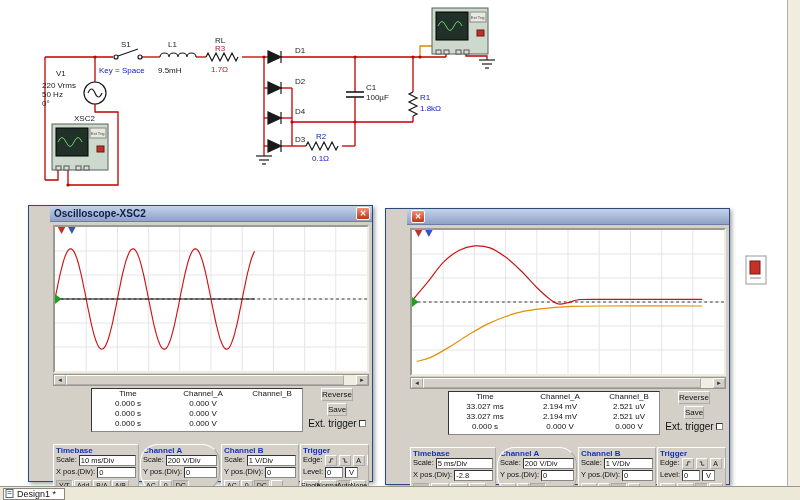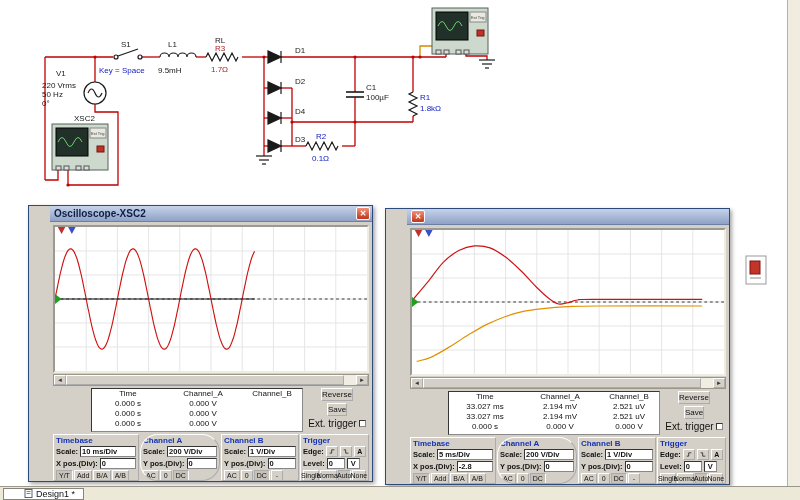--- a/index.html
+++ b/index.html
@@ -3,21 +3,21 @@
 <meta charset="utf-8">
 <style>
   *{margin:0;padding:0;box-sizing:border-box;}
   html,body{width:800px;height:500px;overflow:hidden;}
   body{font-family:"Liberation Sans",sans-serif;background:#ffffff;position:relative;font-size:10px;color:#111;}
   #circuit{position:absolute;left:0;top:0;z-index:1;}
   #right-gutter{position:absolute;right:0;top:0;bottom:14px;width:13px;background:#f0ede0;border-left:1px solid #b4b0a4;z-index:2;}
   #floating-widget{position:absolute;left:745px;top:255px;width:22px;height:30px;z-index:5;}
   
   #tabbar{position:absolute;left:0;right:0;bottom:0;height:14px;background:#ece9d8;border-top:1px solid #9a968a;z-index:50;display:flex;align-items:center;}
-  .tab{display:inline-flex;align-items:center;gap:3px;height:12px;margin-left:3px;padding:0 8px 0 20px;background:#ffffff;border:1px solid #8a867a;font-size:9px;white-space:nowrap;}
+  .tab{display:inline-flex;align-items:center;gap:3px;height:12px;margin-left:3px;padding:0 8px 0 1px;background:#ffffff;border:1px solid #8a867a;font-size:9px;white-space:nowrap;}
   
   .scope-window{position:absolute;width:345px;height:277px;background:#d4d0c8;border:1px solid #2c4a7c;box-shadow:2px 2px 4px rgba(0,0,0,.35);z-index:10;padding-left:21px;}
   .titlebar{height:16px;display:flex;align-items:center;padding:0 2px 0 4px;background:linear-gradient(to bottom,#c6d2ea,#8ea2c6);border-bottom:1px solid #6c80a6;}
   .titlebar .title{flex:1;font-size:10px;font-weight:bold;color:#0c1e46;white-space:nowrap;overflow:hidden;}
   .closebtn{width:14px;height:13px;background:linear-gradient(to bottom,#f09078,#c23418);border:1px solid #fff;border-radius:2px;color:#fff;font-size:8px;line-height:11px;text-align:center;font-weight:bold;cursor:default;}
   .scope-body{padding:3px;}
   .graph-frame{height:148px;border:2px inset #efece0;background:#fff;position:relative;overflow:hidden;}
   .scope-svg{width:100%;height:100%;display:block;}
   .hscroll{height:12px;display:flex;margin-top:1px;border:1px solid #9a968c;background:#f0ede2;}
   .sb-btn{width:12px;background:#d4d0c8;border:1px outset #fff;font-size:6px;line-height:9px;text-align:center;color:#333;}
@@ -30,25 +30,25 @@
   .cur-btn{width:9px;height:9px;border:1px outset #fff;background:#d4d0c8;font-size:5px;line-height:7px;text-align:center;color:#222;}
   .readout-box{flex:1;background:#fff;border:1px inset #8a8a8a;overflow:hidden;}
   .readout-box table{width:100%;border-collapse:collapse;}
   .readout-box th,.readout-box td{font-size:8px;font-weight:normal;text-align:center;line-height:10px;padding:0 2px;white-space:nowrap;}
   .readout-box th:nth-child(1),.readout-box td:nth-child(1){width:72px;}
   .readout-box th:nth-child(2),.readout-box td:nth-child(2){width:78px;}
   .action-col{width:64px;display:flex;flex-direction:column;gap:2px;align-items:center;}
   .btn{background:#d4d0c8;border:1px outset #fff;font-size:8px;height:13px;line-height:11px;font-family:inherit;color:#111;}
   .ext-trig{display:flex;align-items:center;justify-content:flex-end;gap:2px;font-size:10px;white-space:nowrap;}
   .ext-box{width:7px;height:7px;border:1px inset #888;background:#fff;display:inline-block;}
-  .controls-row{display:flex;margin-top:2px;gap:1px;}
+  .controls-row{display:flex;margin-top:12px;gap:1px;}
   .ctrl-group{border:1px outset #fff;background:#d4d0c8;padding:1px 2px;height:47px;overflow:hidden;}
   .g-tb{width:86px;} .g-ca{width:80px;border-radius:18px;} .g-cb{width:78px;} .g-tr{flex:1;}
   .grp-title{font-size:8px;font-weight:bold;color:#1432b4;height:9px;line-height:9px;}
-  .ctl-line{display:flex;align-items:center;gap:2px;height:12px;font-weight:bold;}
+  .ctl-line{display:flex;gap:2px;height:12px;}
   .lbl{font-size:7.5px;white-space:nowrap;color:#111;}
   .field{background:#fff;border:1px inset #888;font-size:7.5px;line-height:9px;height:11px;padding:0 1px;flex:1;min-width:0;white-space:nowrap;overflow:hidden;}
   .field.lvl{flex:0 0 18px;}
   .unit-box{background:#fff;border:1px inset #888;font-size:7.5px;line-height:9px;height:11px;padding:0 3px;}
   .btn-line{display:flex;gap:1px;height:12px;align-items:center;}
   .tbtn{border:1px outset #fff;background:#d4d0c8;font-size:7px;line-height:9px;height:11px;padding:0 2px;min-width:12px;text-align:center;white-space:nowrap;color:#111;display:inline-flex;align-items:center;justify-content:center;}
   .tbtn.pressed{border-style:inset;background:#c6c2ba;}
   .tab-label{font-size:9px;}
 </style>
 </head>

